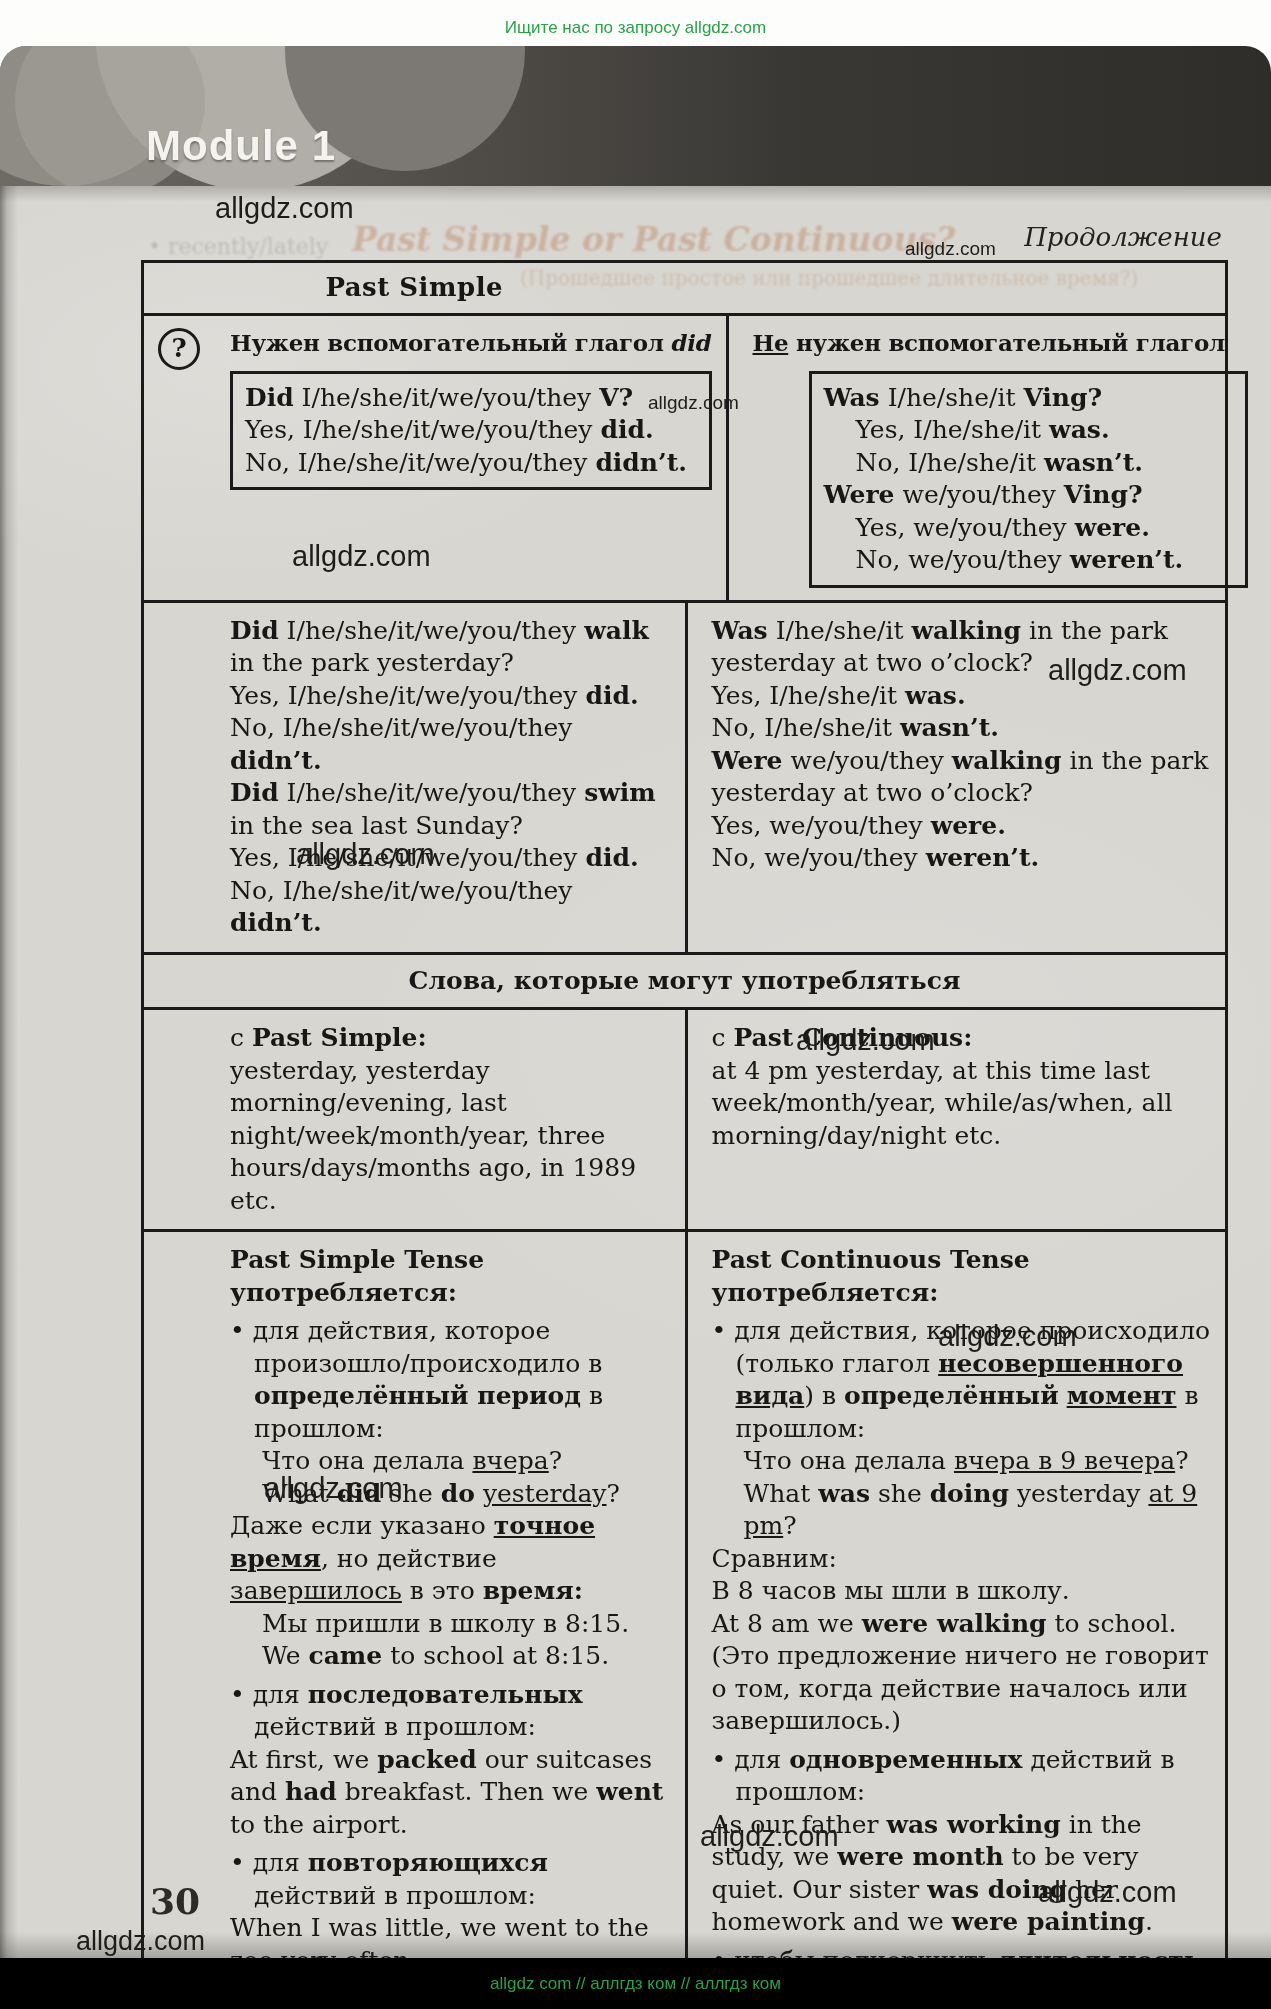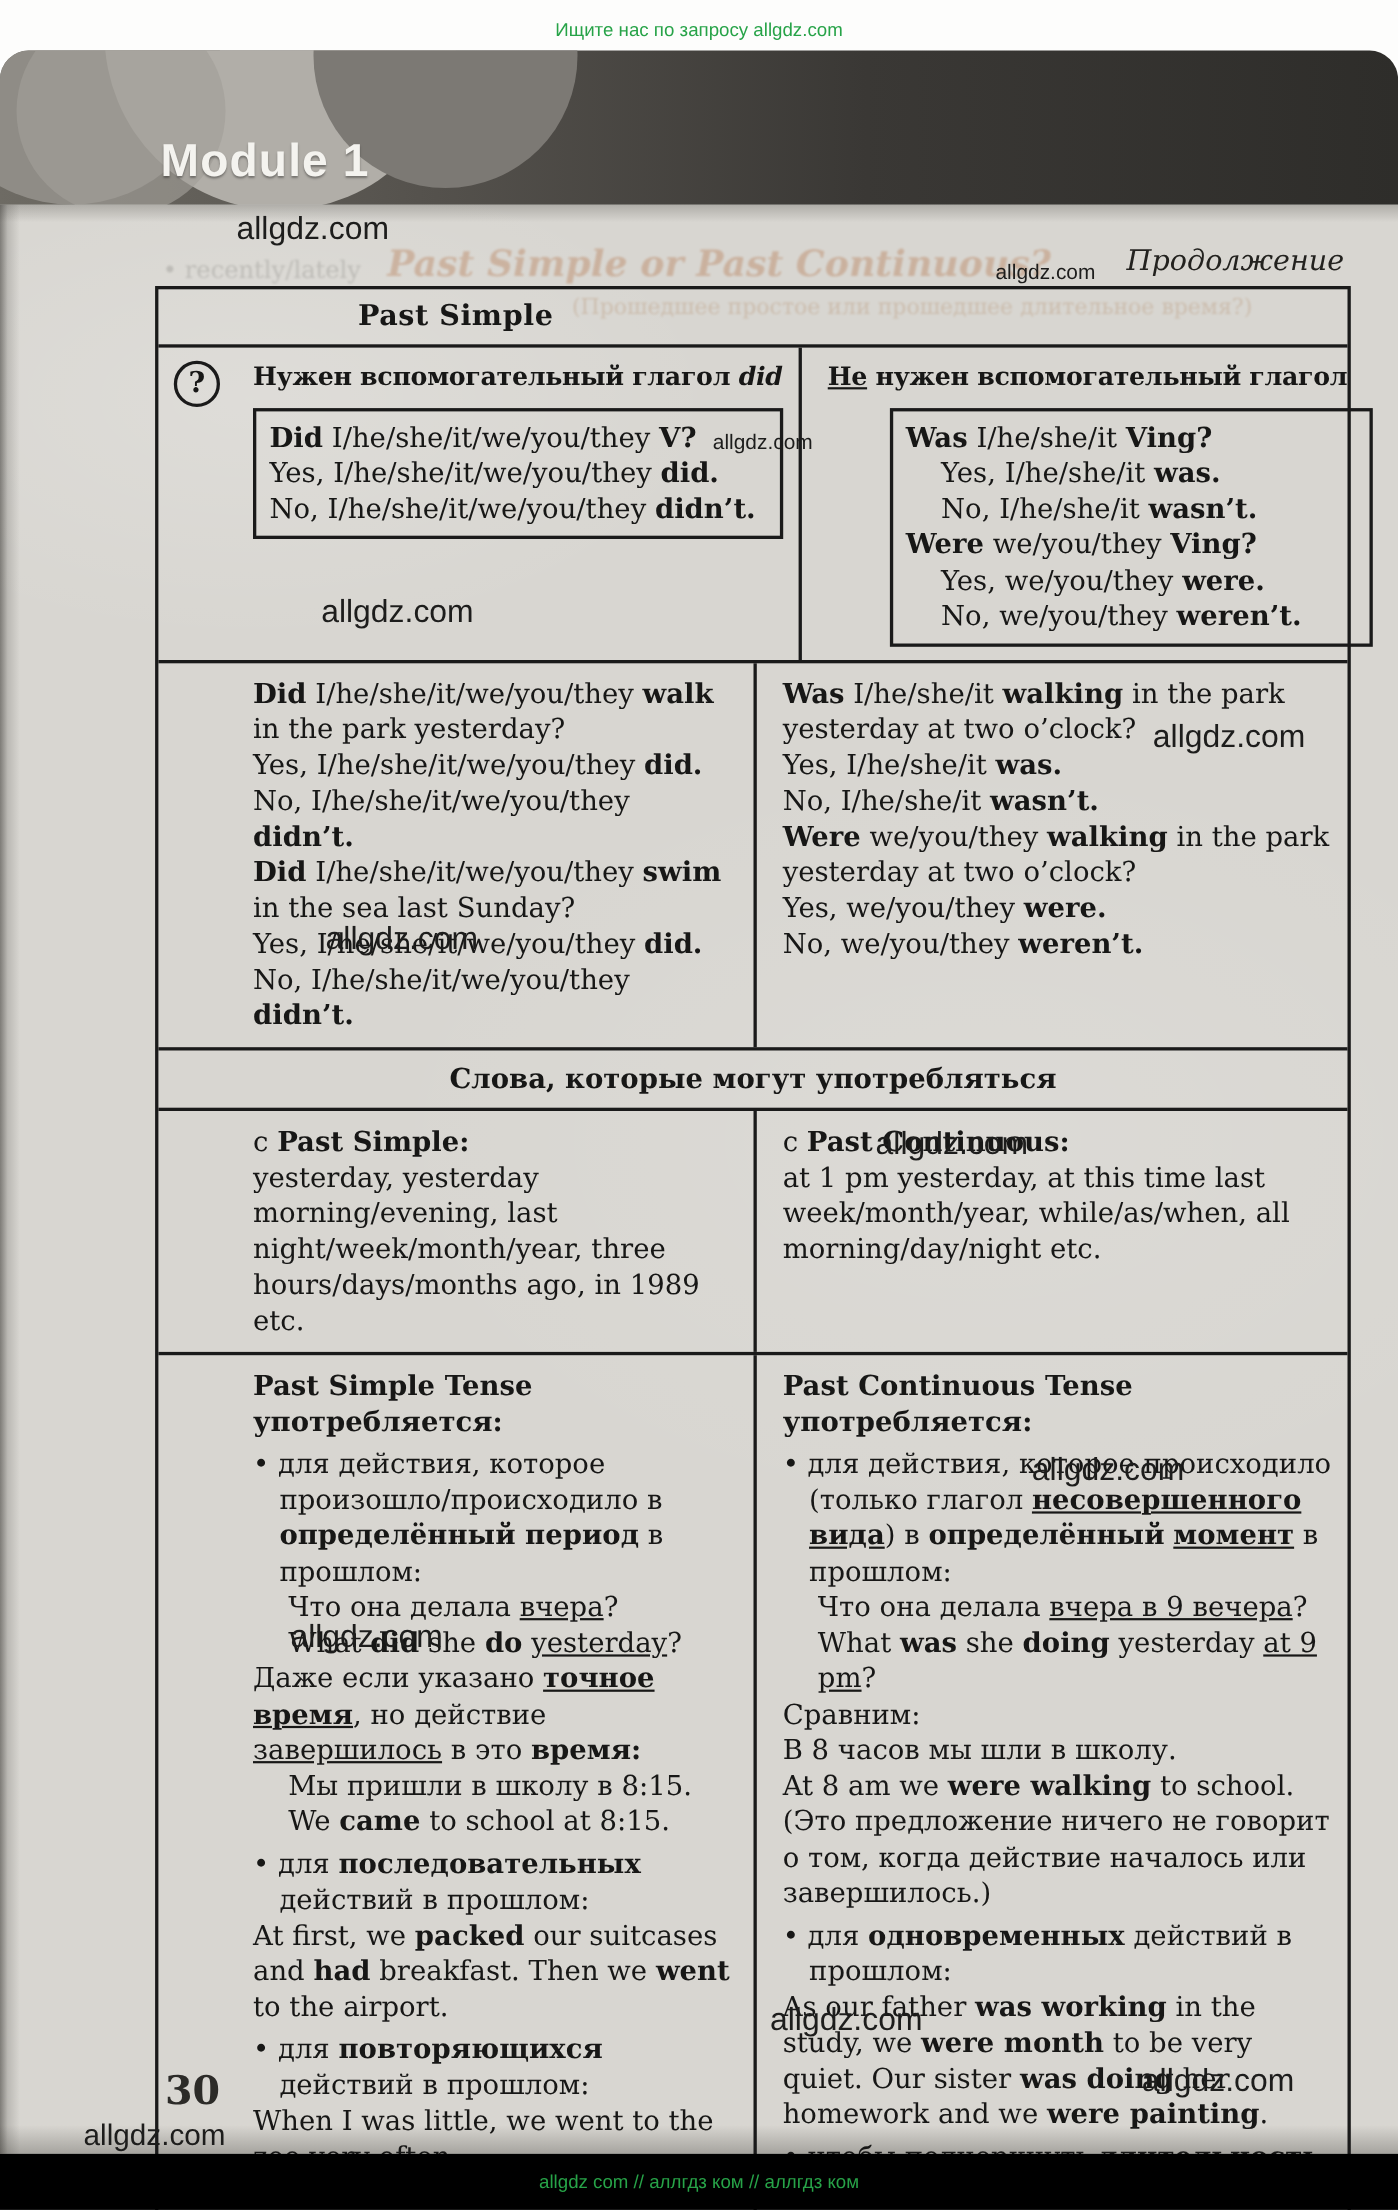--- a/index.html
+++ b/index.html
@@ -174,21 +174,21 @@
     <div class="tcell full">Слова, которые могут употребляться</div>
   </div>
 
   <div class="trow row-words">
     <div class="tcell">
         <div class="blk">с <span class="b">Past Simple:</span></div>
         <div class="blk">yesterday, yesterday morning/evening, last night/week/month/year, three hours/days/months ago, in 1989 etc.</div>
       </div>
     <div class="tcell rcol">
         <div class="blk">с <span class="b">Past Continuous:</span></div>
-        <div class="blk">at 1 pm yesterday, at this time last week/month/year, while/as/when, all morning/day/night etc.</div>
+        <div class="blk">at 4 pm yesterday, at this time last week/month/year, while/as/when, all morning/day/night etc.</div>
       </div>
   </div>
 
   <div class="trow row-usage">
     <div class="tcell">
         <div class="blk"><span class="b">Past Simple Tense употребляется:</span></div>
         <div class="blk bul">• для действия, которое произошло/происходило в <span class="b">определённый период</span> в прошлом:</div>
         <div class="blk ind">Что она делала <span class="u">вчера</span>?</div>
         <div class="blk ind">What <span class="b">did</span> she <span class="b">do</span> <span class="u">yesterday</span>?</div>
         <div class="blk">Даже если указано <span class="b u">точное время</span>, но действие <span class="u">завершилось</span> в это <span class="b">время:</span></div>

